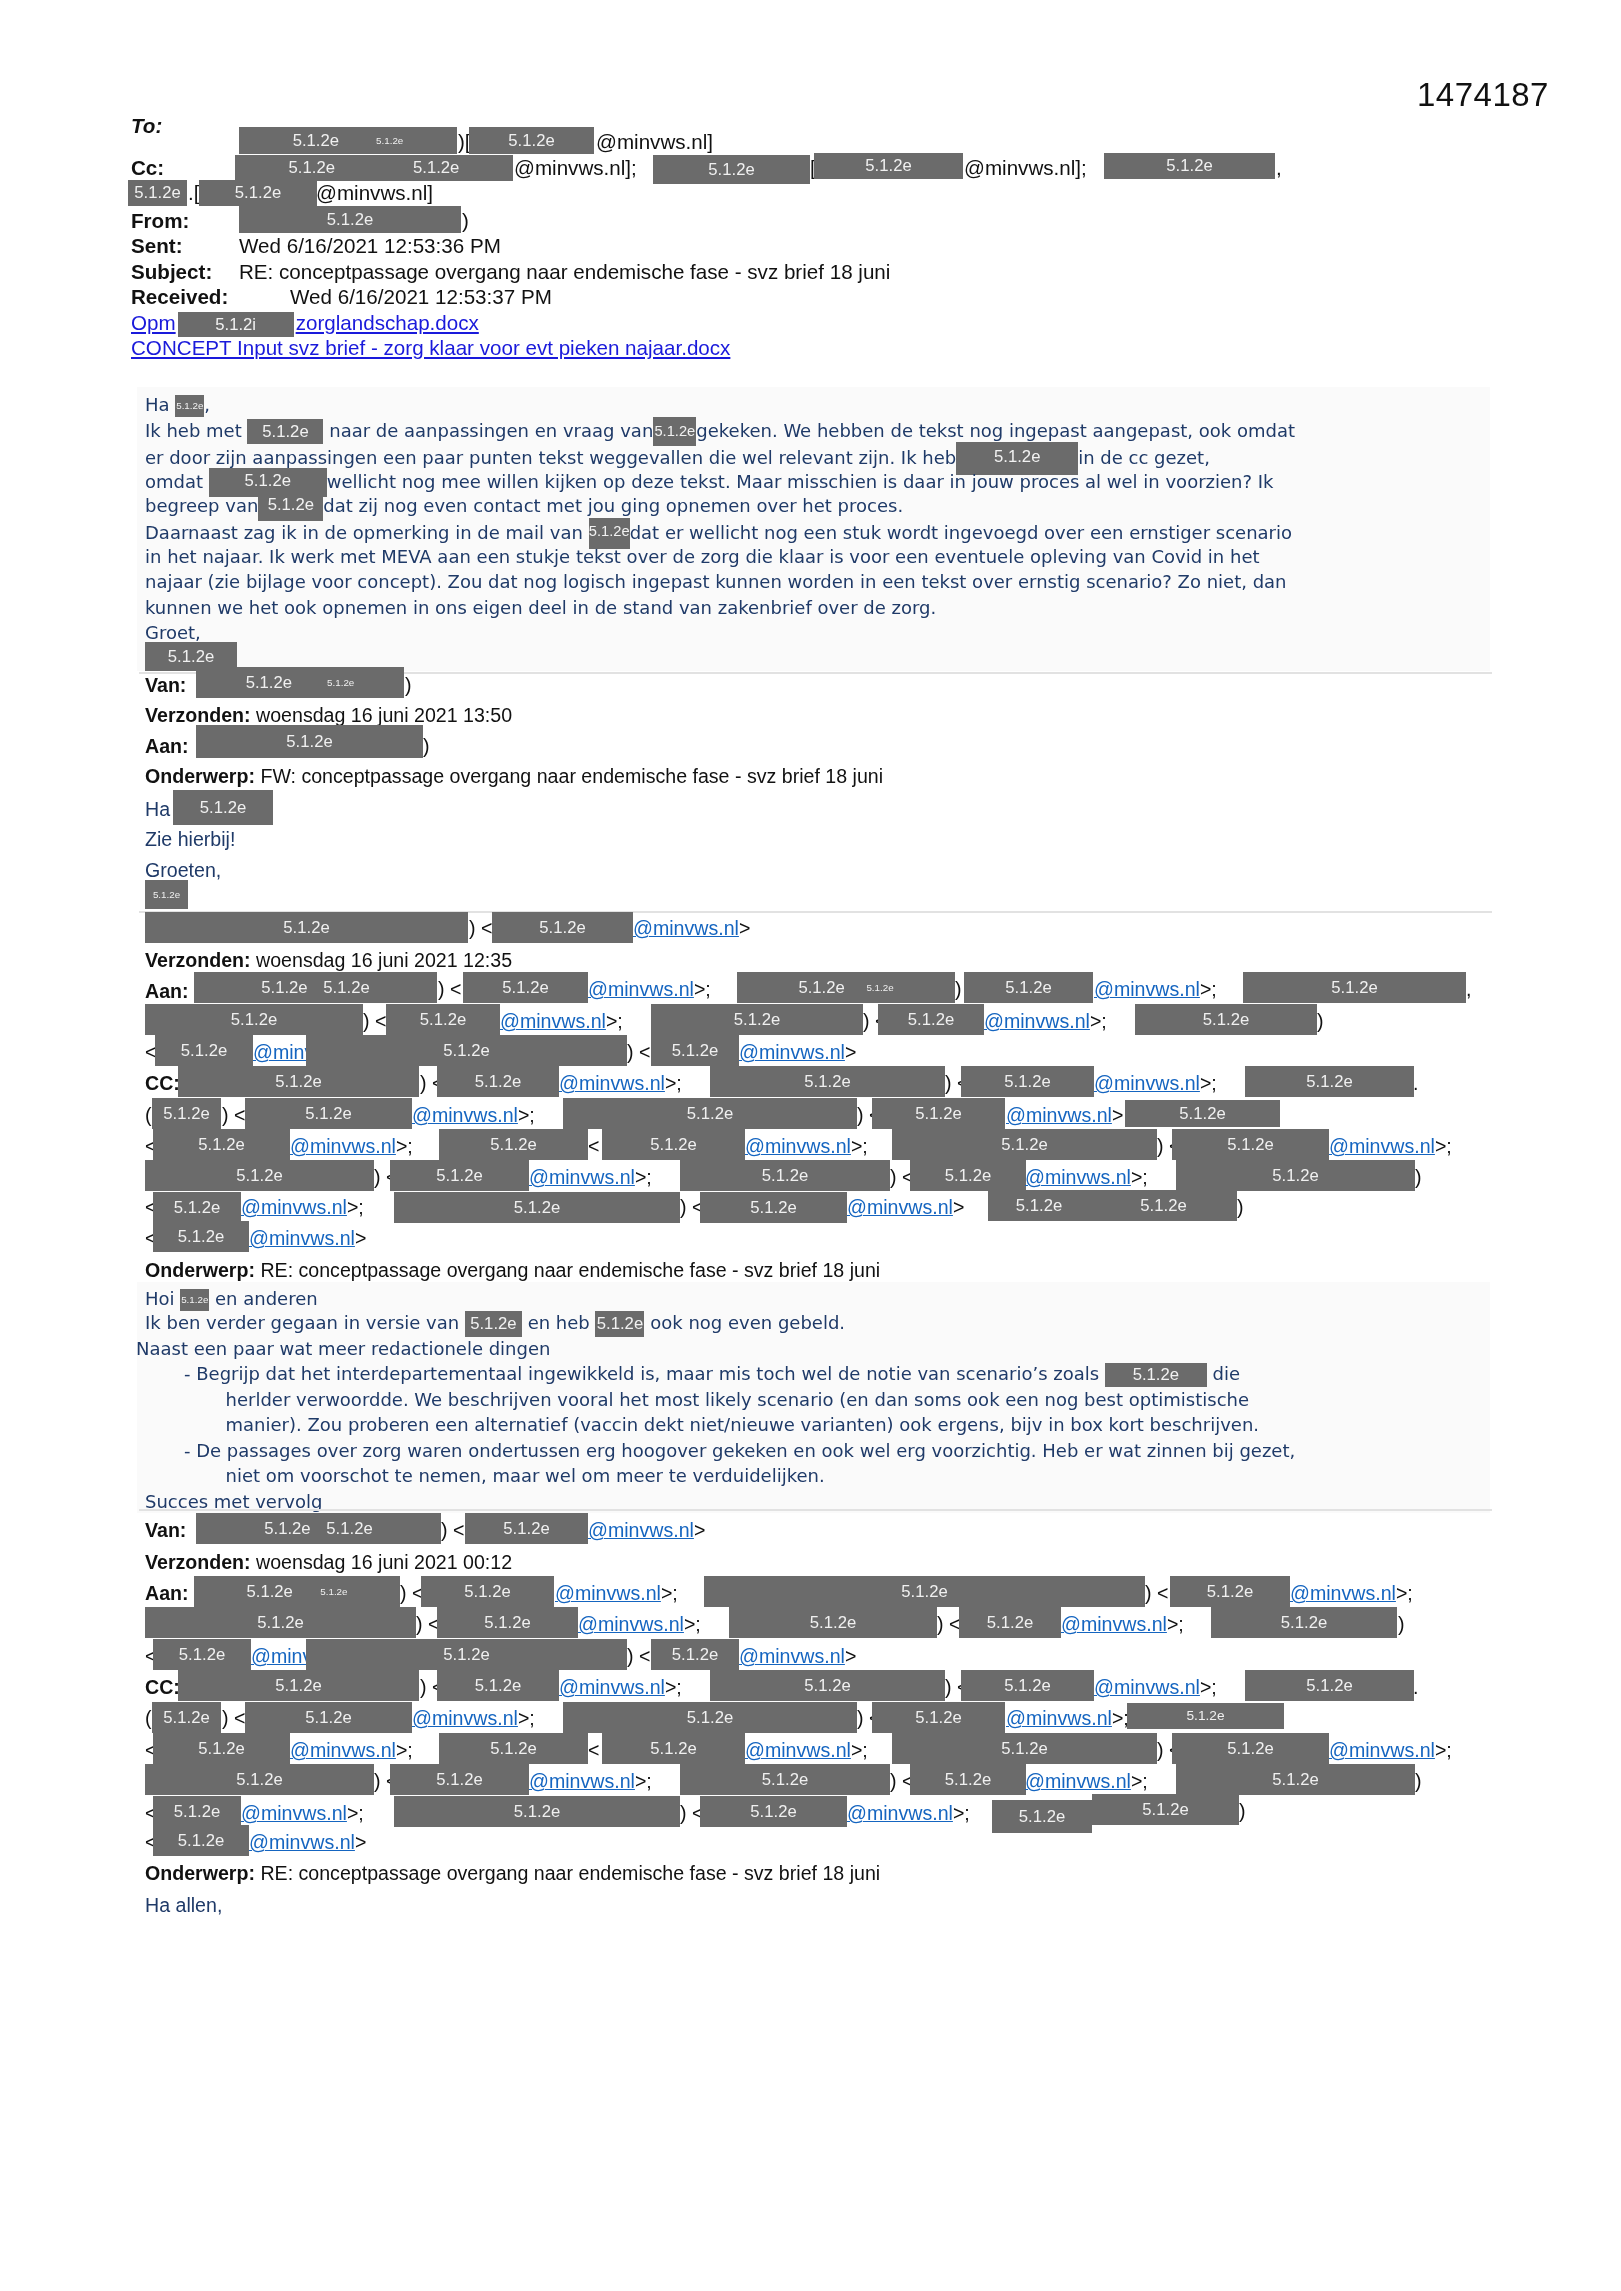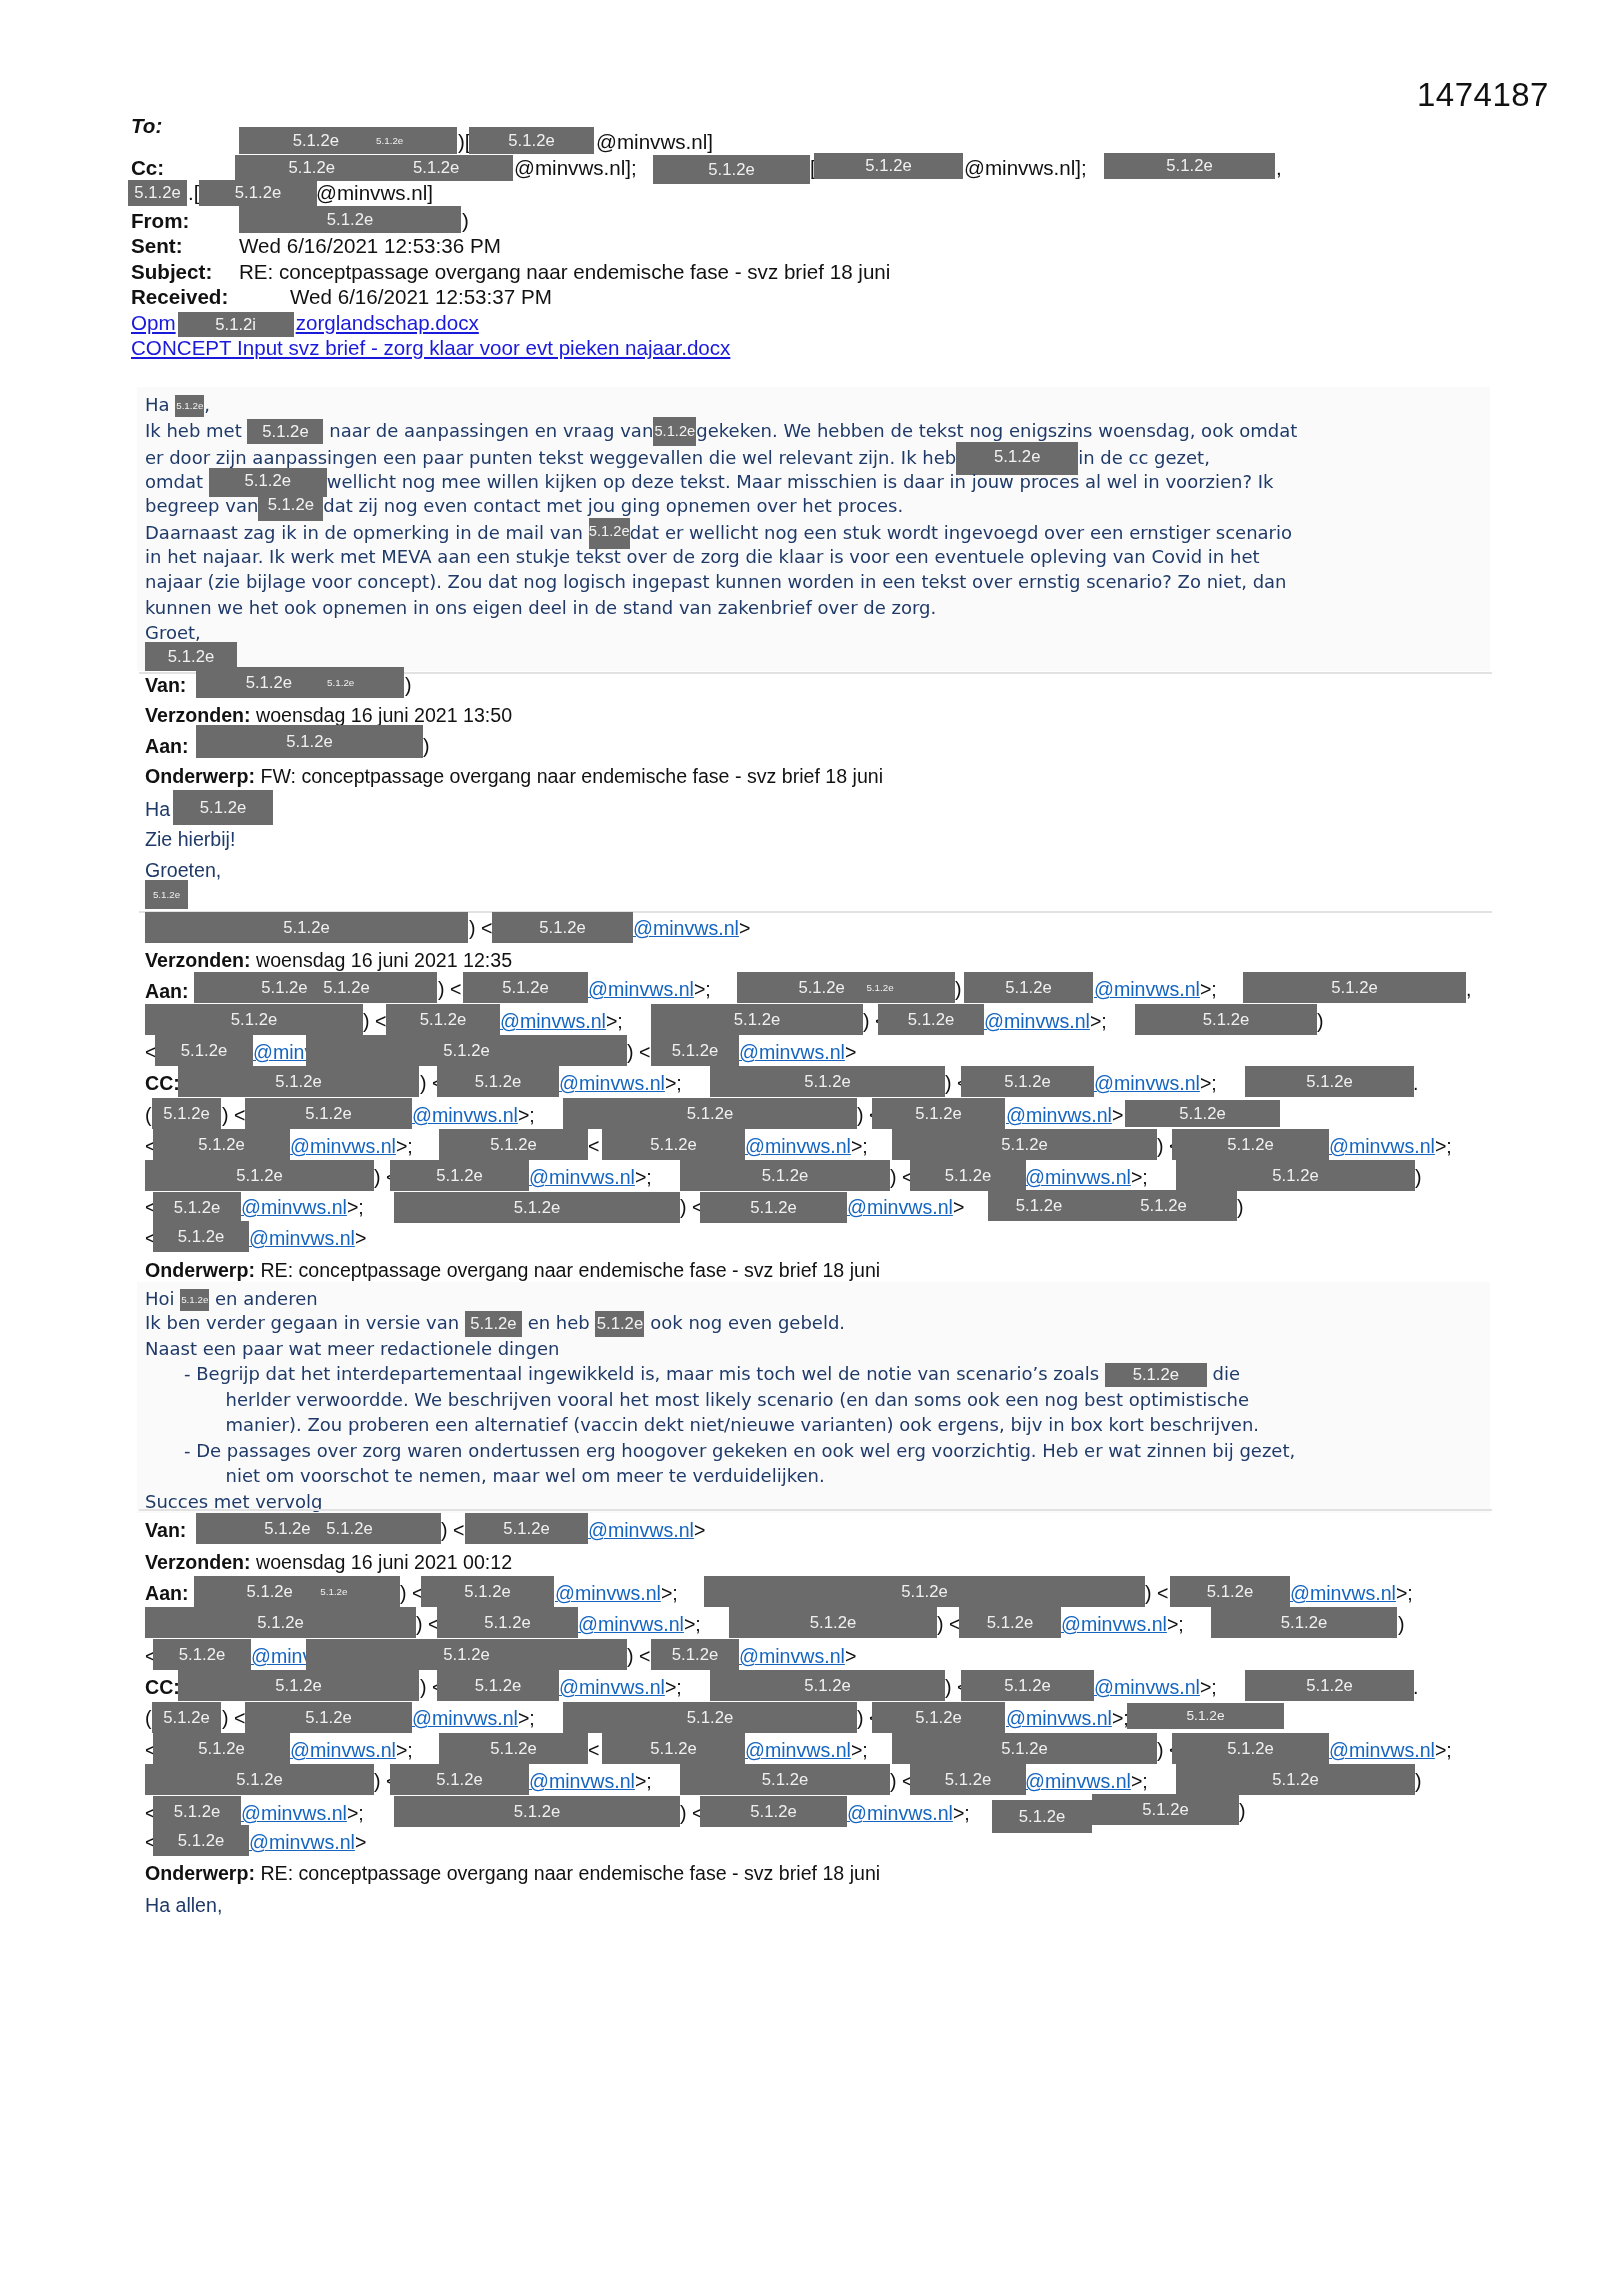--- a/index.html
+++ b/index.html
@@ -87,21 +87,21 @@
 <div class="hdr abs" style="left:131px;top:310px;">
   <span class="hlink">Opm</span><span class="r" style="width:116px;height:25.5px;line-height:25.5px;margin:0 2px;">5.1.2i</span><span class="hlink">zorglandschap.docx</span>
 </div>
 <div class="hdr abs" style="left:131px;top:335px;"><span class="hlink">CONCEPT Input svz brief - zorg klaar voor evt pieken najaar.docx</span></div>
 
 <div class="shade" style="left:137px;top:387px;width:1353px;height:284px;"></div>
 <div class="body abs" style="left:145px;top:392px;">
   <span>Ha</span> <span class="r rs" style="width:29px;height:21.6px;line-height:21.6px;">5.1.2e</span>,
 </div>
 <div class="body abs" style="left:145px;top:417px;">
-  <span>Ik heb met</span> <span class="r" style="width:76px;height:25.5px;line-height:25.5px;">5.1.2e</span> <span>naar de aanpassingen en vraag van</span><span class="r" style="width:43px;height:29px;line-height:29px;font-size:14.7px;">5.1.2e</span><span>gekeken. We hebben de tekst nog enigszins woensdag, ook omdat</span>
+  <span>Ik heb met</span> <span class="r" style="width:76px;height:25.5px;line-height:25.5px;">5.1.2e</span> <span>naar de aanpassingen en vraag van</span><span class="r" style="width:43px;height:29px;line-height:29px;font-size:14.7px;">5.1.2e</span><span>gekeken. We hebben de tekst nog ingepast aangepast, ook omdat</span>
 </div>
 <div class="body abs" style="left:145px;top:442px;">
   <span>er door zijn aanpassingen een paar punten tekst weggevallen die wel relevant zijn. Ik heb</span><span class="r" style="width:122px;height:33px;line-height:29px;">5.1.2e</span><span>in de cc gezet,</span>
 </div>
 <div class="body abs" style="left:145px;top:468px;">
   <span>omdat</span> <span class="r" style="width:118px;height:29px;line-height:25.5px;">5.1.2e</span><span>wellicht nog mee willen kijken op deze tekst. Maar misschien is daar in jouw proces al wel in voorzien? Ik</span>
 </div>
 <div class="body abs" style="left:145px;top:493px;">
   <span>begreep van</span><span class="r" style="width:65px;height:27.4px;line-height:23.5px;">5.1.2e</span><span>dat zij nog even contact met jou ging opnemen over het proces.</span>
 </div>
@@ -334,21 +334,21 @@
 
 <div class="mh abs" style="left:145px;top:1259px;"><b>Onderwerp:</b> <span>RE: conceptpassage overgang naar endemische fase - svz brief 18 juni</span></div>
 
 <div class="shade" style="left:137px;top:1282px;width:1353px;height:231px;"></div>
 <div class="body abs" style="left:145px;top:1286px;">
   <span>Hoi</span> <span class="r rs" style="width:29px;height:21.6px;line-height:21.6px;">5.1.2e</span> <span>en anderen</span>
 </div>
 <div class="body abs" style="left:145px;top:1310px;">
   <span>Ik ben verder gegaan in versie van</span> <span class="r" style="width:57px;height:25.5px;line-height:25.5px;">5.1.2e</span> <span>en heb</span> <span class="r" style="width:49px;height:25.5px;line-height:25.5px;">5.1.2e</span> <span>ook nog even gebeld.</span>
 </div>
-<div class="body abs" style="left:145px;top:1336px;">Naast een paar wat meer redactionele dingen</div>
+<div class="body abs" style="left:136px;top:1336px;">Naast een paar wat meer redactionele dingen</div>
 <div class="body abs" style="left:184px;top:1361px;">
   <span>- Begrijp dat het interdepartementaal ingewikkeld is, maar mis toch wel de notie van scenario’s zoals</span> <span class="r" style="width:102px;height:23.5px;line-height:23.5px;">5.1.2e</span> <span>die</span>
 </div>
 <div class="body abs" style="left:202px;top:1387px;padding-left:23.5px;">herlder verwoordde. We beschrijven vooral het most likely scenario (en dan soms ook een nog best optimistische</div>
 <div class="body abs" style="left:202px;top:1412px;padding-left:23.5px;">manier). Zou proberen een alternatief (vaccin dekt niet/nieuwe varianten) ook ergens, bijv in box kort beschrijven.</div>
 <div class="body abs" style="left:184px;top:1438px;">- De passages over zorg waren ondertussen erg hoogover gekeken en ook wel erg voorzichtig. Heb er wat zinnen bij gezet,</div>
 <div class="body abs" style="left:202px;top:1463px;padding-left:23.5px;">niet om voorschot te nemen, maar wel om meer te verduidelijken.</div>
 <div class="body abs" style="left:145px;top:1489px;">Succes met vervolg</div>
 
 <div class="sep" style="left:139px;top:1509px;width:1353px;"></div>

